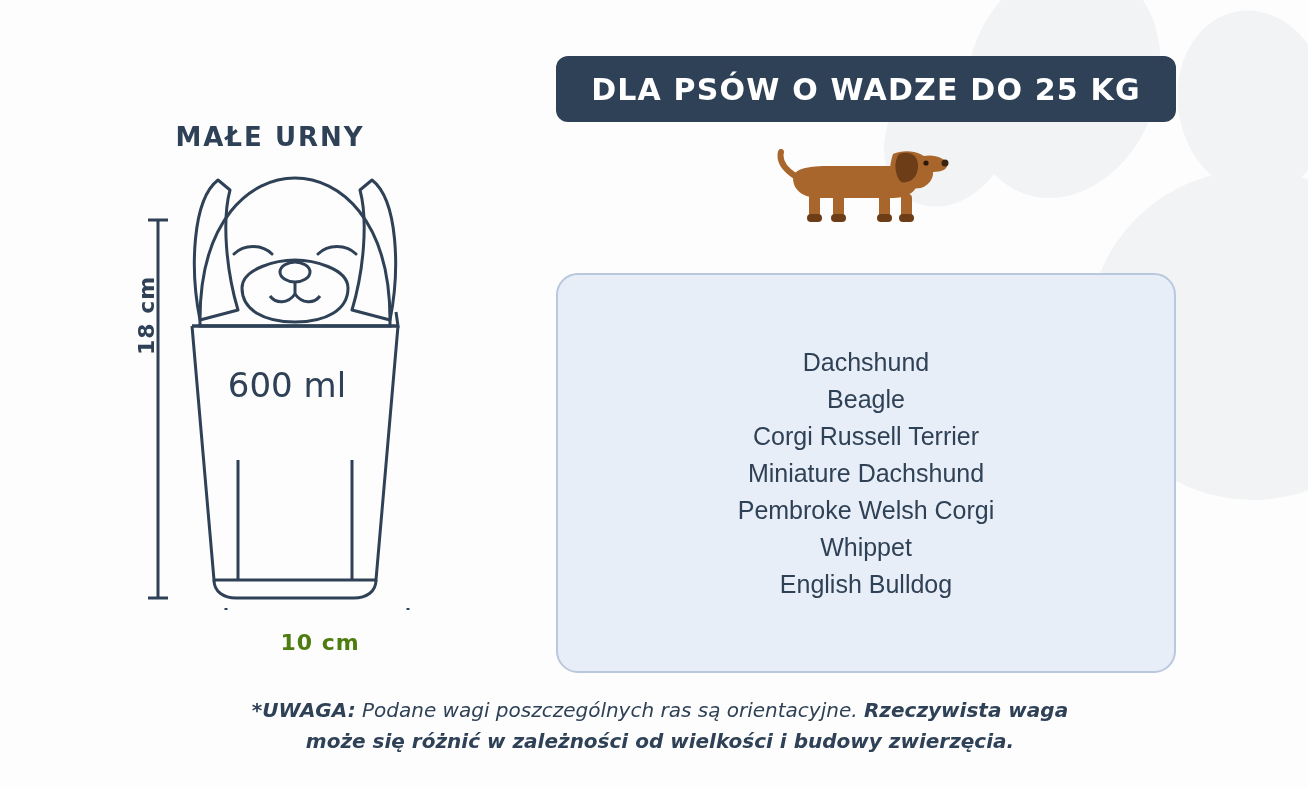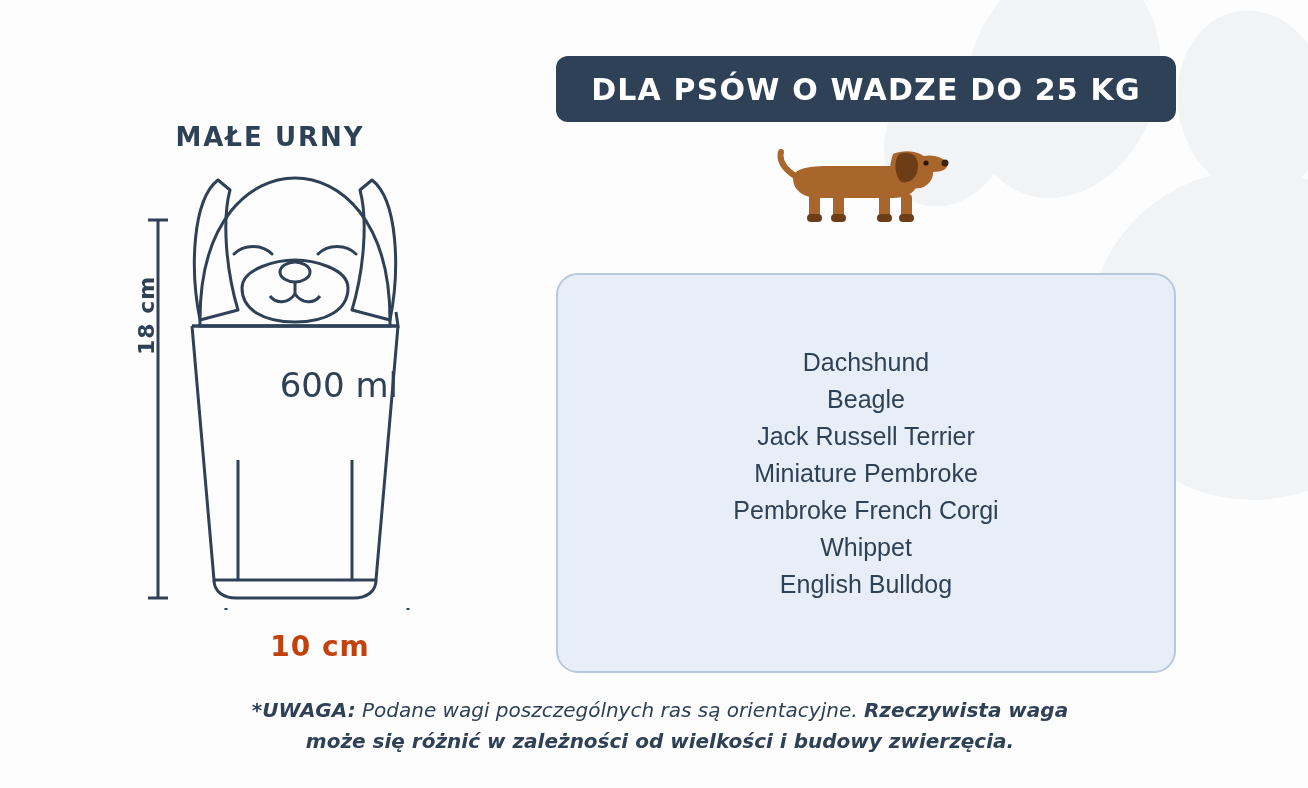--- a/index.html
+++ b/index.html
@@ -56,24 +56,24 @@
   }
   .urn-wrap {
     position: absolute;
     left: 130px;
     top: 160px;
     width: 330px;
     height: 450px;
   }
   .vol-label {
     position: absolute;
-    left: 188px;
+    left: 182px;
     top: 365px;
     width: 210px;
-    text-align: right;
+    text-align: center;
     font-size: 34px;
     color: #2f4156;
     font-family: "DejaVu Sans", sans-serif;
   }
   .dim-height {
     position: absolute;
     left: 134px;
     top: 355px;
     color: #2f4156;
     font-size: 22px;
@@ -81,22 +81,22 @@
     transform: rotate(-90deg);
     transform-origin: left top;
     letter-spacing: 1px;
   }
   .dim-width {
     position: absolute;
     left: 225px;
     top: 630px;
     width: 190px;
     text-align: center;
-    color: #c2410c;
-    font-size: 28px;
+    color: #4d7c0f;
+    font-size: 22px;
     font-weight: bold;
     letter-spacing: 1px;
   }
 
   
   .header-pill {
     position: absolute;
     left: 556px;
     top: 56px;
     width: 620px;
@@ -239,23 +239,23 @@
       <rect x="32" y="82" width="15" height="8" rx="4" fill="#6d3d18"></rect>
       <rect x="56" y="82" width="15" height="8" rx="4" fill="#6d3d18"></rect>
       <rect x="102" y="82" width="15" height="8" rx="4" fill="#6d3d18"></rect>
       <rect x="124" y="82" width="15" height="8" rx="4" fill="#6d3d18"></rect>
     </svg>
   </div>
 
   <div class="breed-box">
     <div class="breed-item">Dachshund</div>
     <div class="breed-item">Beagle</div>
-    <div class="breed-item">Jack Russell Terrier</div>
-    <div class="breed-item">Miniature Pembroke</div>
-    <div class="breed-item">Pembroke French Corgi</div>
+    <div class="breed-item">Corgi Russell Terrier</div>
+    <div class="breed-item">Miniature Dachshund</div>
+    <div class="breed-item">Pembroke Welsh Corgi</div>
     <div class="breed-item">Whippet</div>
     <div class="breed-item">English Bulldog</div>
   </div>
 
   <div class="note">
     <b>*UWAGA:</b><span> Podane wagi poszczególnych ras są orientacyjne. </span><b>Rzeczywista waga może się różnić w zależności od wielkości i budowy zwierzęcia.</b>
   </div>
 
 </div>
 

